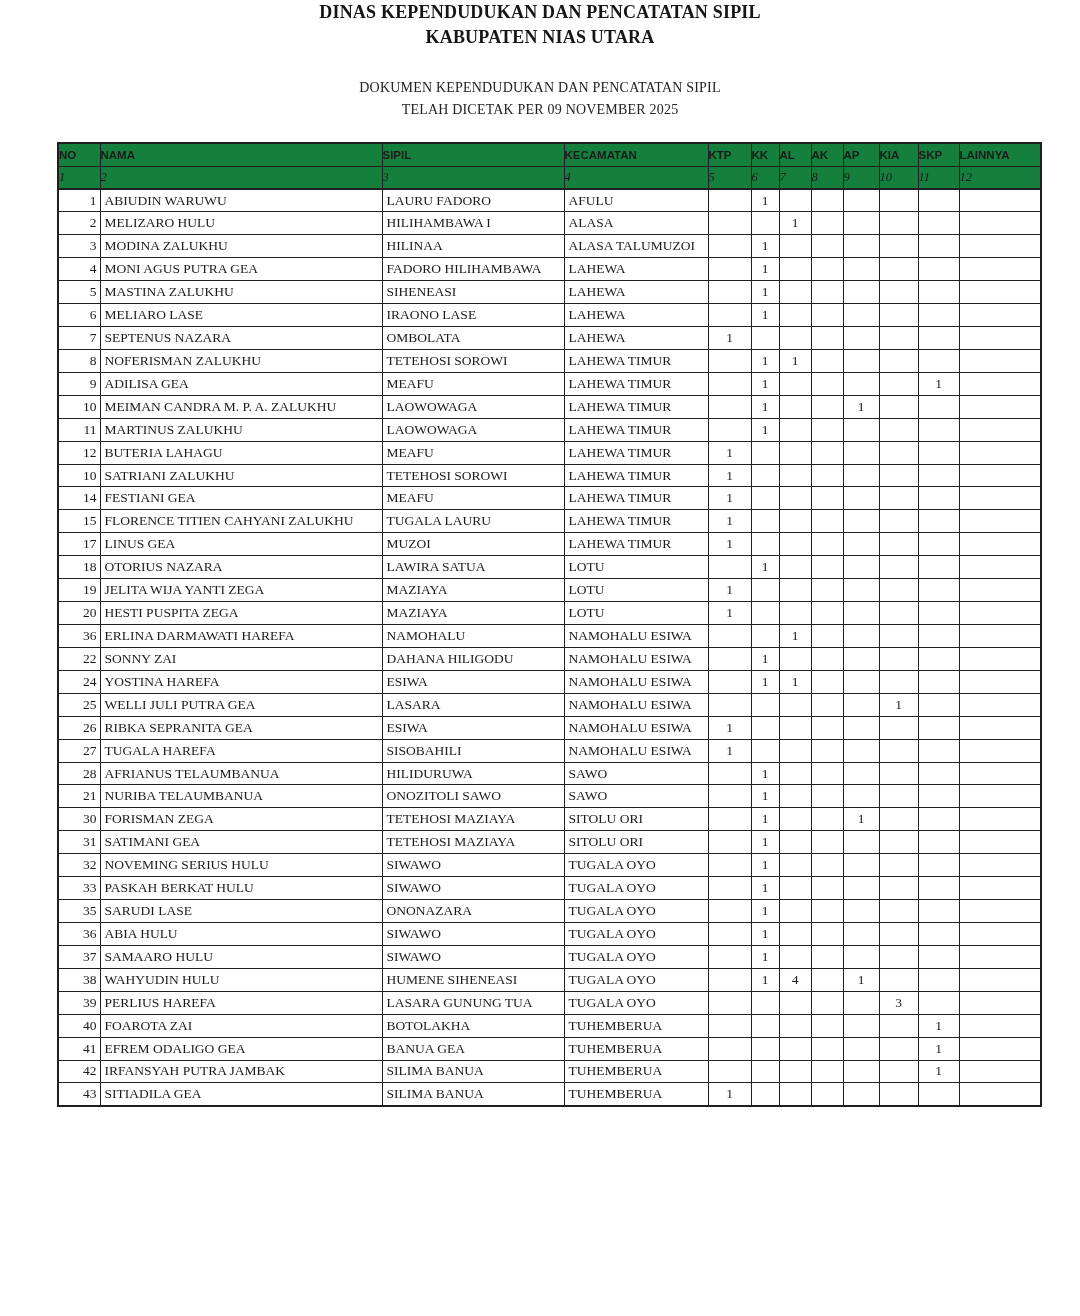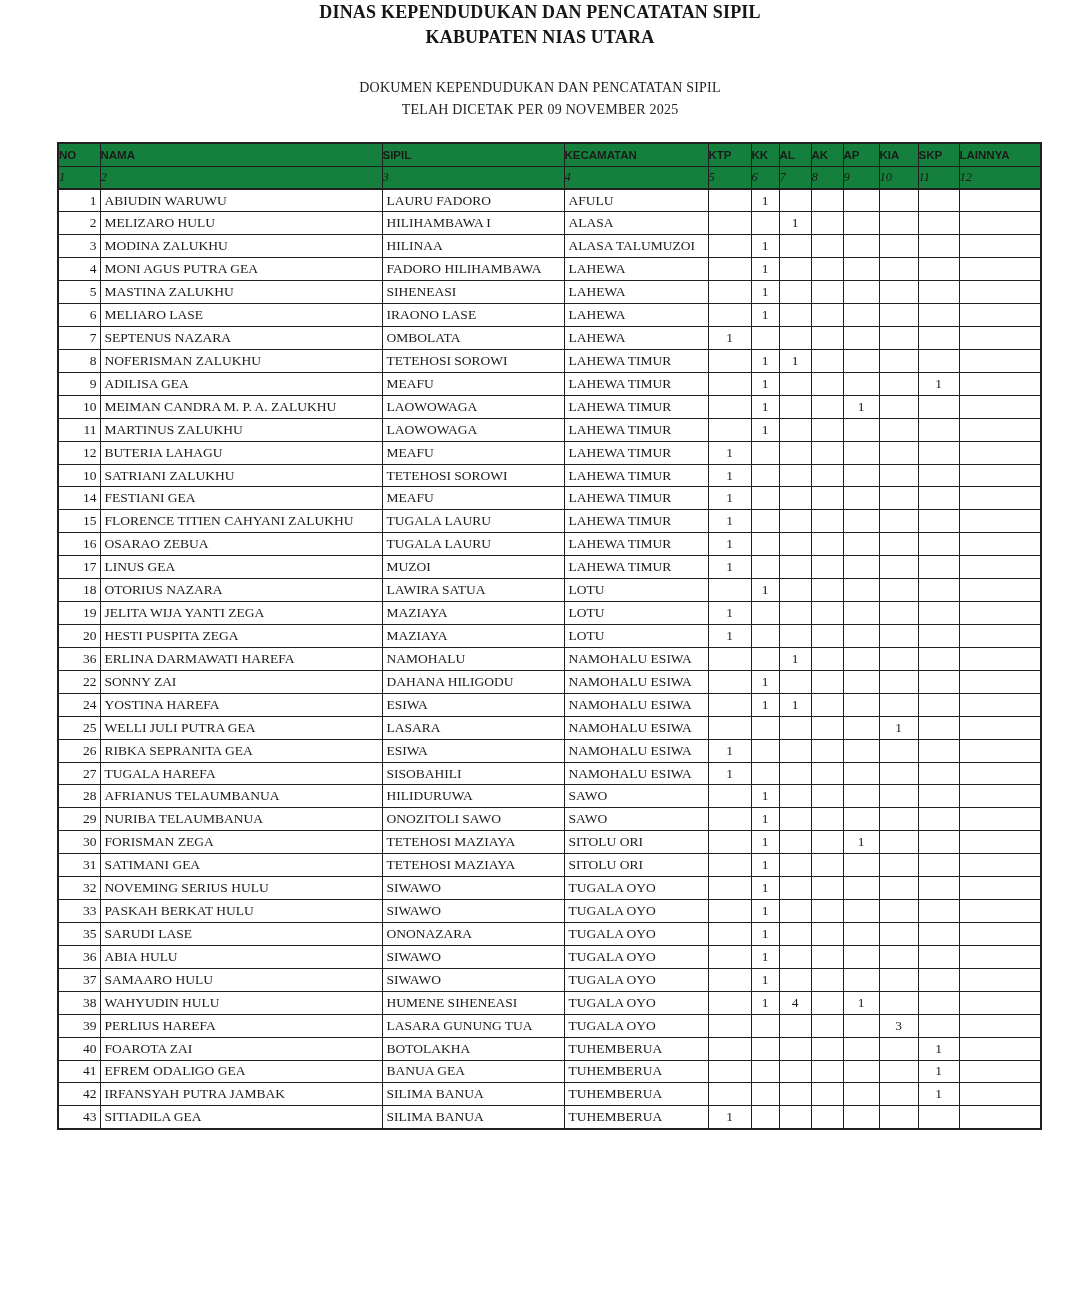--- a/index.html
+++ b/index.html
@@ -348,34 +348,20 @@
             <td class="c4">1</td>
             <td class="c5"></td>
             <td class="c6"></td>
             <td class="c7"></td>
             <td class="c8"></td>
             <td class="c9"></td>
             <td class="c10"></td>
             <td class="c11"></td>
           </tr>
           <tr>
-            <td class="c0">16</td>
-            <td class="c1">OSARAO ZEBUA</td>
-            <td class="c2">TUGALA LAURU</td>
-            <td class="c3">LAHEWA TIMUR</td>
-            <td class="c4">1</td>
-            <td class="c5"></td>
-            <td class="c6"></td>
-            <td class="c7"></td>
-            <td class="c8"></td>
-            <td class="c9"></td>
-            <td class="c10"></td>
-            <td class="c11"></td>
-          </tr>
-          <tr>
             <td class="c0">17</td>
             <td class="c1">LINUS GEA</td>
             <td class="c2">MUZOI</td>
             <td class="c3">LAHEWA TIMUR</td>
             <td class="c4">1</td>
             <td class="c5"></td>
             <td class="c6"></td>
             <td class="c7"></td>
             <td class="c8"></td>
             <td class="c9"></td>
@@ -516,21 +502,21 @@
             <td class="c4"></td>
             <td class="c5">1</td>
             <td class="c6"></td>
             <td class="c7"></td>
             <td class="c8"></td>
             <td class="c9"></td>
             <td class="c10"></td>
             <td class="c11"></td>
           </tr>
           <tr>
-            <td class="c0">29</td>
+            <td class="c0">21</td>
             <td class="c1">NURIBA TELAUMBANUA</td>
             <td class="c2">ONOZITOLI SAWO</td>
             <td class="c3">SAWO</td>
             <td class="c4"></td>
             <td class="c5">1</td>
             <td class="c6"></td>
             <td class="c7"></td>
             <td class="c8"></td>
             <td class="c9"></td>
             <td class="c10"></td>

